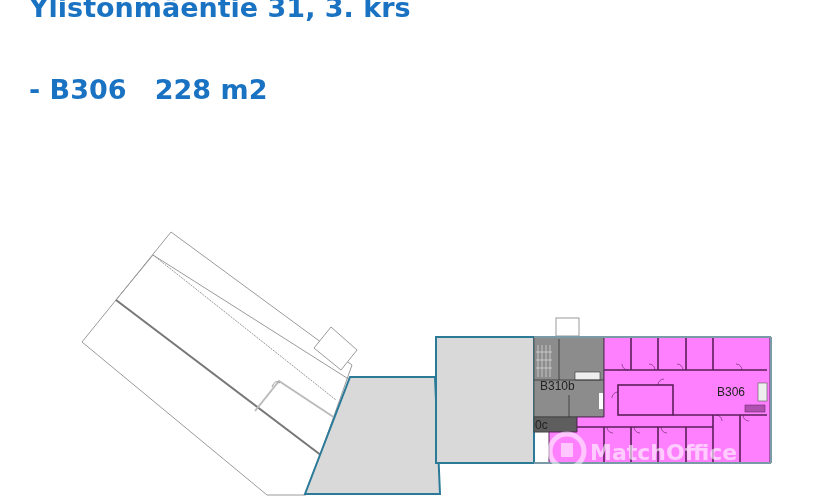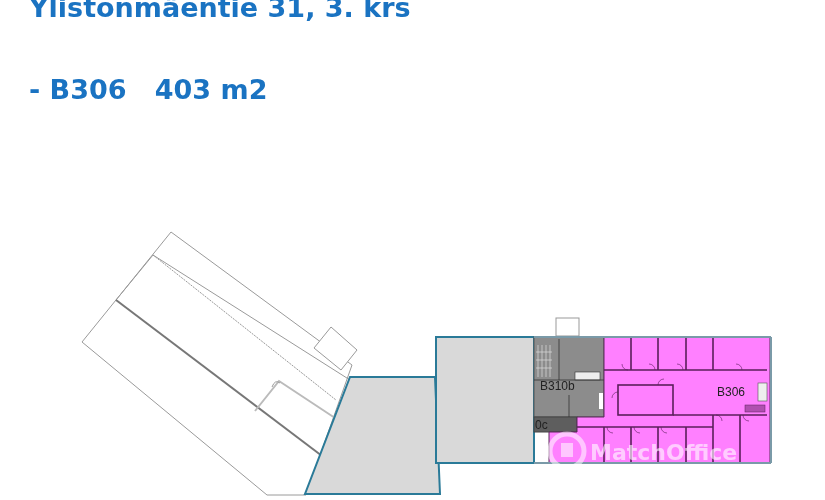--- a/index.html
+++ b/index.html
@@ -8,21 +8,21 @@
     .t1 { top: -8px; font-size: 27px; }
     .t2 { top: 74px; font-size: 27px; }
     svg.plan { position: absolute; left: 0; top: 0; }
     .lbl { font-family: "Liberation Sans", sans-serif; font-size: 12px; fill: #222; }
     .wm { font-family: "DejaVu Sans", sans-serif; font-size: 22px; fill: rgba(255,255,255,0.6); font-weight: bold; }
   </style>
 </head>
 <body>
 
 <div class="title t1">Ylistonmäentie 31, 3. krs</div>
-<div class="title t2">- B306   403 m2</div>
+<div class="title t2">- B306   228 m2</div>
 
 <svg class="plan" width="825" height="500" viewBox="0 0 825 500">
 
   <g fill="none" stroke="#9a9a9a" stroke-width="1">
     <polygon points="171,232 352,365 306,495 267,495 82,342" fill="#ffffff"></polygon>
     <polyline points="116,300 153,255 350,380"></polyline>
     <line x1="153" y1="255" x2="336" y2="400" stroke-dasharray="2,1"></line>
     <line x1="116" y1="300" x2="330" y2="462" stroke="#777" stroke-width="2"></line>
     <polygon points="314,348 331,327 357,350 341,370" fill="#fff"></polygon>
     <polyline points="255,411 279,381 335,418" stroke="#bbb" stroke-width="2"></polyline>

